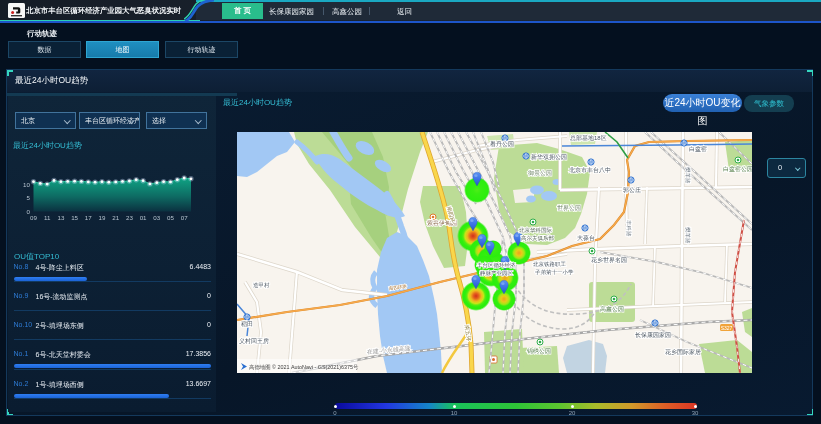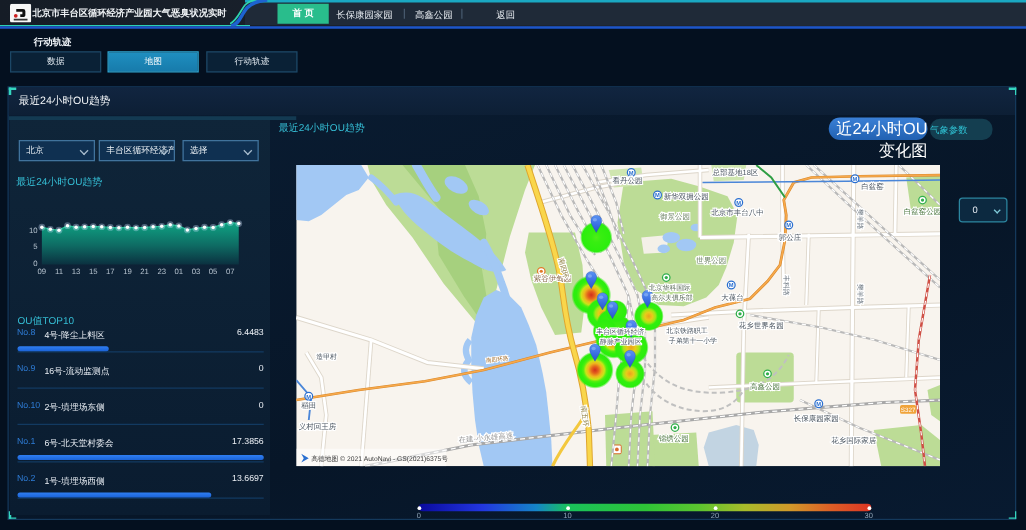--- a/index.html
+++ b/index.html
@@ -30,22 +30,22 @@
   .sel { top:112px; height:17px; background:#0f3051; border:1px solid #41739c; color:#eef3f7; font-size:7px; line-height:15px; padding-left:5px; white-space:nowrap; overflow:hidden; }
   .sel .chev { position:absolute; right:6px; top:5px; width:4.5px; height:4.5px; border-right:1.2px solid #a8bccd; border-bottom:1.2px solid #a8bccd; transform:rotate(45deg); }
   .teal { color:#35bdd4; font-size:8px; }
   
   .lno { color:#2e7cd6; font-size:7px; }
   .lname { color:#e9eef4; font-size:7px; }
   .lval { color:#eef2f7; font-size:7px; text-align:right; }
   .ltrack { height:1px; background:#123a61; }
   .lbar { height:4px; border-radius:2px; background:linear-gradient(180deg,#2f7ef2,#1b63d6); }
   
-  #btnOU { left:663px; top:94px; width:79px; height:18px; border-radius:9px; background:linear-gradient(180deg,#3a80d6,#2161b2); color:#fff; font-size:13px; text-align:right; line-height:18px; }
-  #btnWX { left:744px; top:95px; width:50px; height:17px; border-radius:8px; background:#143e50; color:#2fc3d4; font-size:7.5px; line-height:17px; }
+  #btnOU { left:663px; top:94px; width:79px; height:18px; border-radius:9px; background:linear-gradient(180deg,#3a80d6,#2161b2); color:#fff; font-size:10px; text-align:center; line-height:18px; }
+  #btnWX { left:744px; top:95px; width:50px; height:17px; border-radius:8px; background:#143e50; color:#2fc3d4; font-size:7.5px; text-align:center; line-height:17px; }
   #ddl { left:767px; top:158px; width:39px; height:20px; border:1px solid #2c86a0; border-radius:3px; background:#0c2940; color:#e8eef4; font-size:7.5px; line-height:18px; padding-left:10px; }
   #ddl .chev { position:absolute; right:6px; top:7px; width:3.5px; height:3.5px; border-right:1px solid #7fc9d8; border-bottom:1px solid #7fc9d8; transform:rotate(45deg); }
   
   #legend { left:335px; top:403px; width:362px; height:6px; border-radius:3px;
     background:linear-gradient(90deg,#0a0a9d 0%,#2236e0 14%,#1585c8 26%,#19c25b 33%,#2ec437 50%,#5cc52f 62%,#a8bc2a 72%,#d1992a 82%,#dd5f26 91%,#dc3524 100%); }
   .ltick { top:405px; width:3px; height:3px; border-radius:50%; background:#fff; }
   .llab { top:410px; width:20px; color:#8fa3b6; font-size:6px; text-align:center; }
   #map { left:237px; top:132px; width:515px; height:241px; }
 </style>
 </head>

